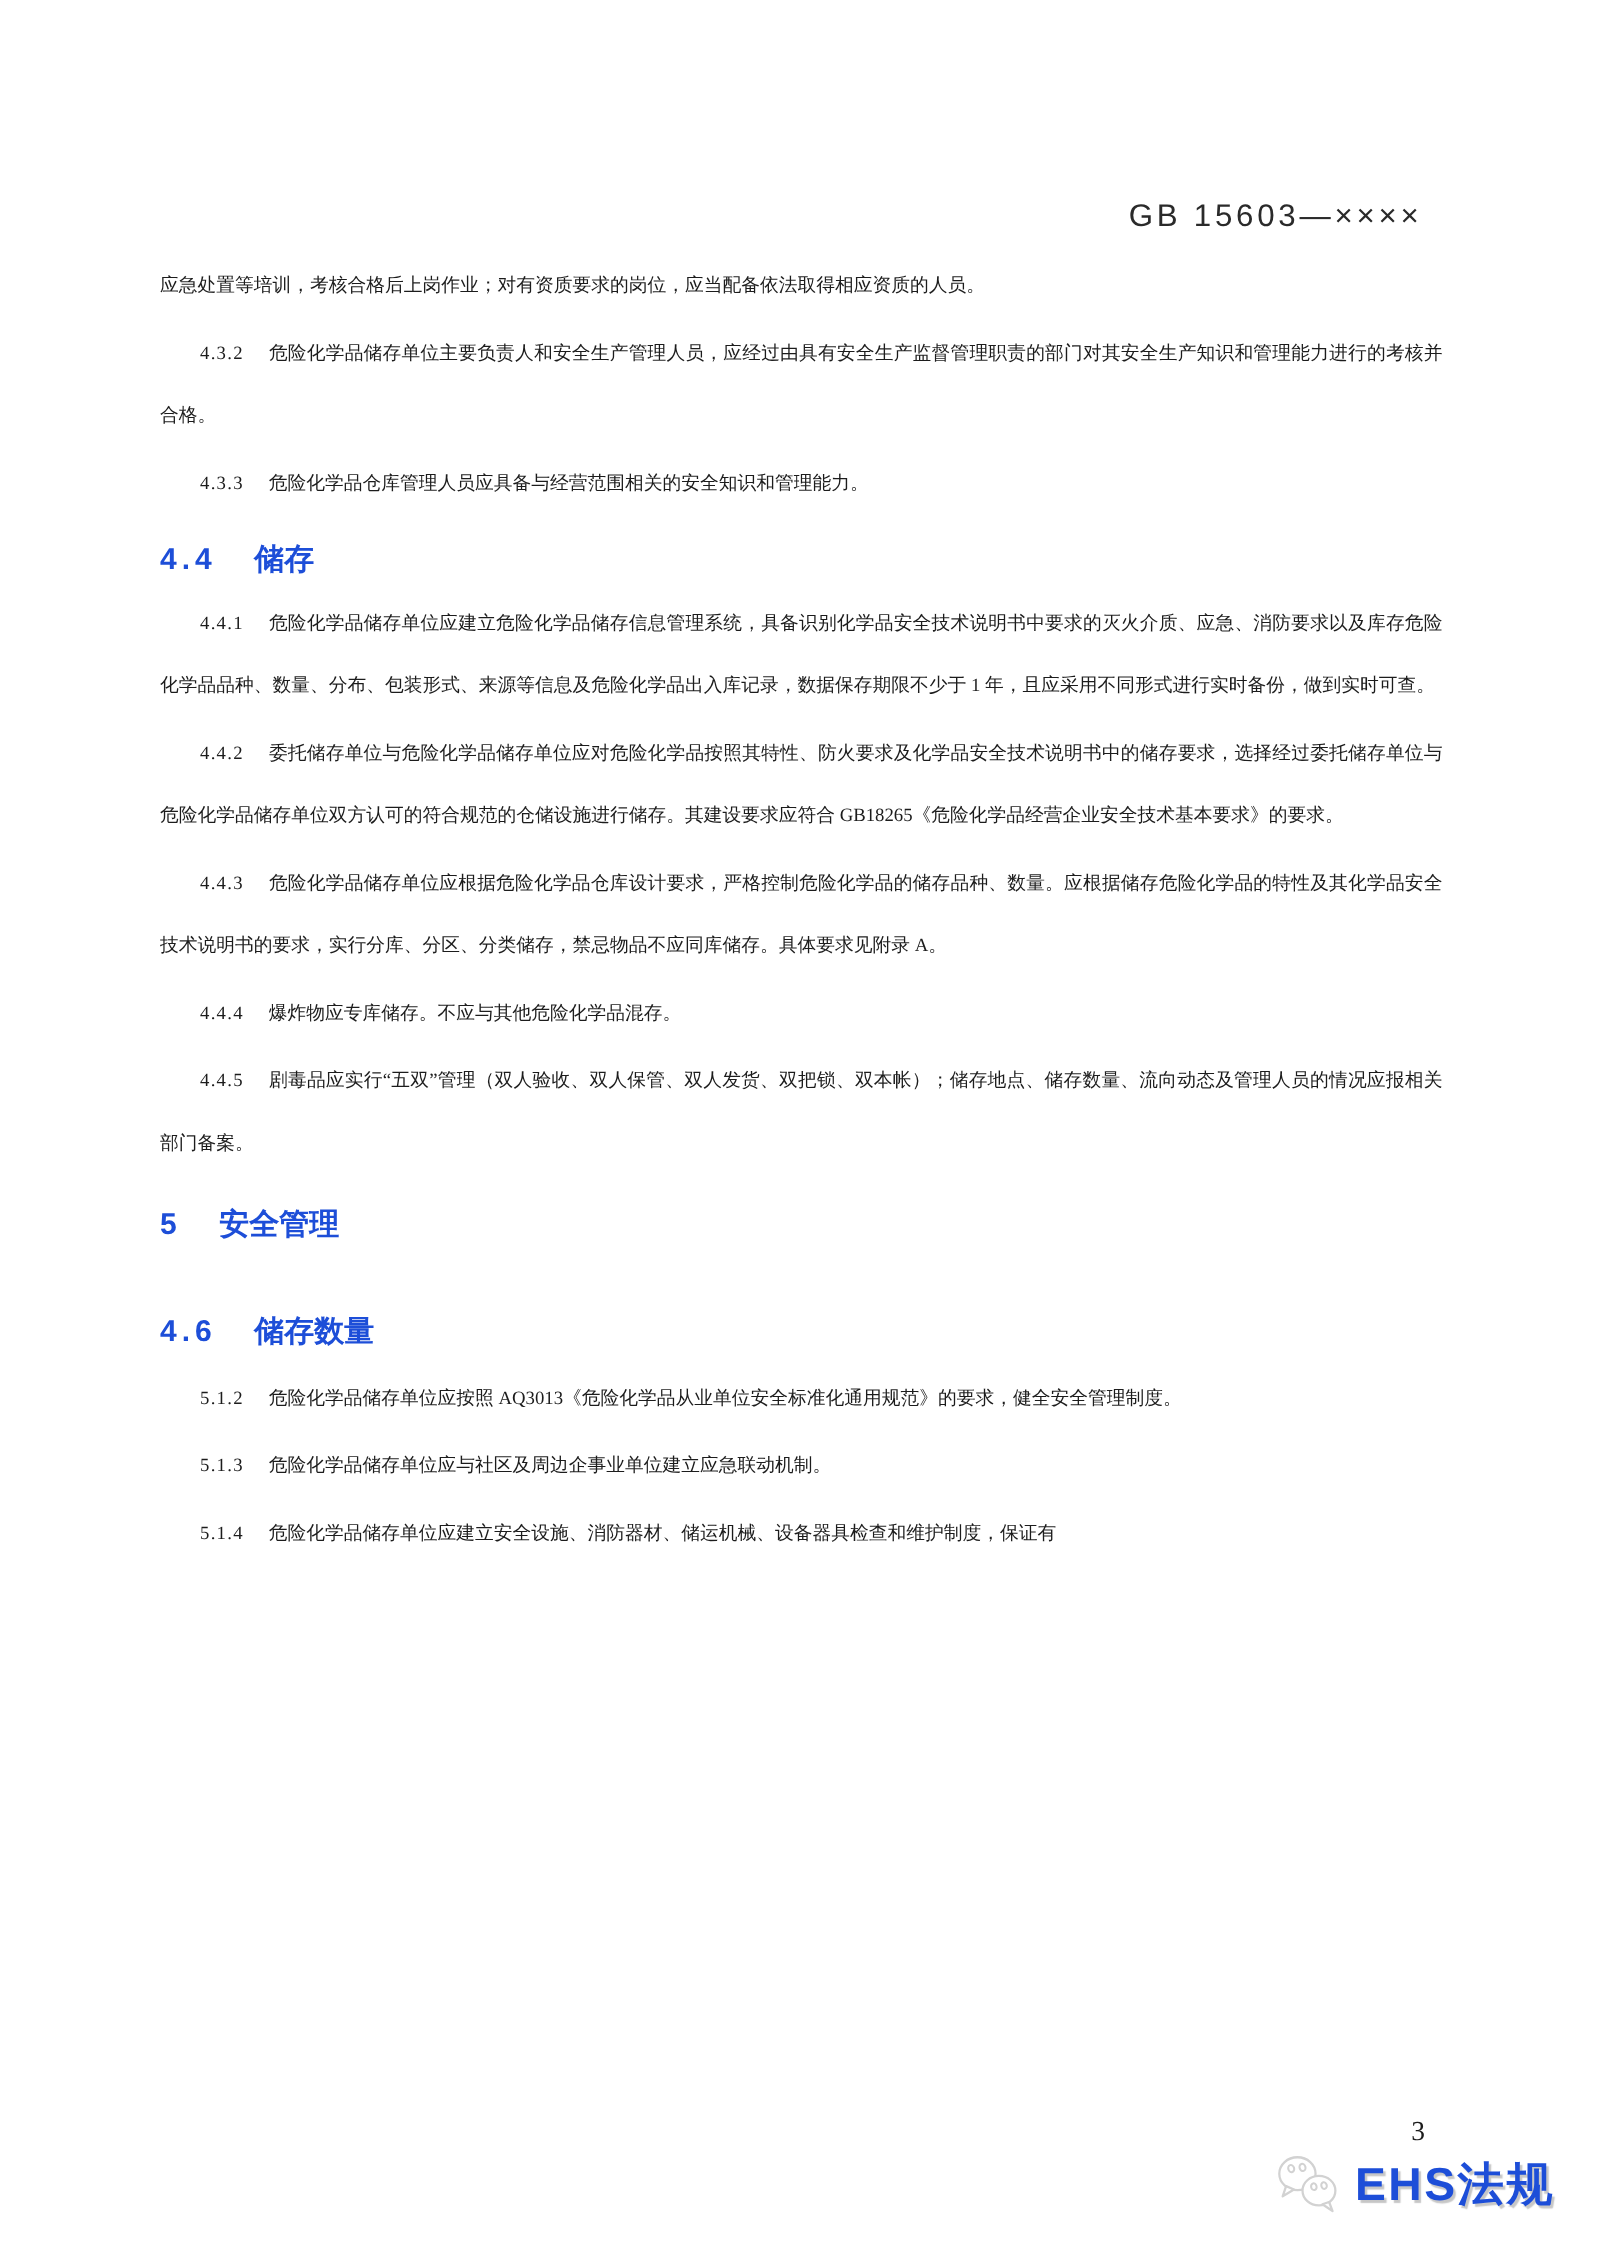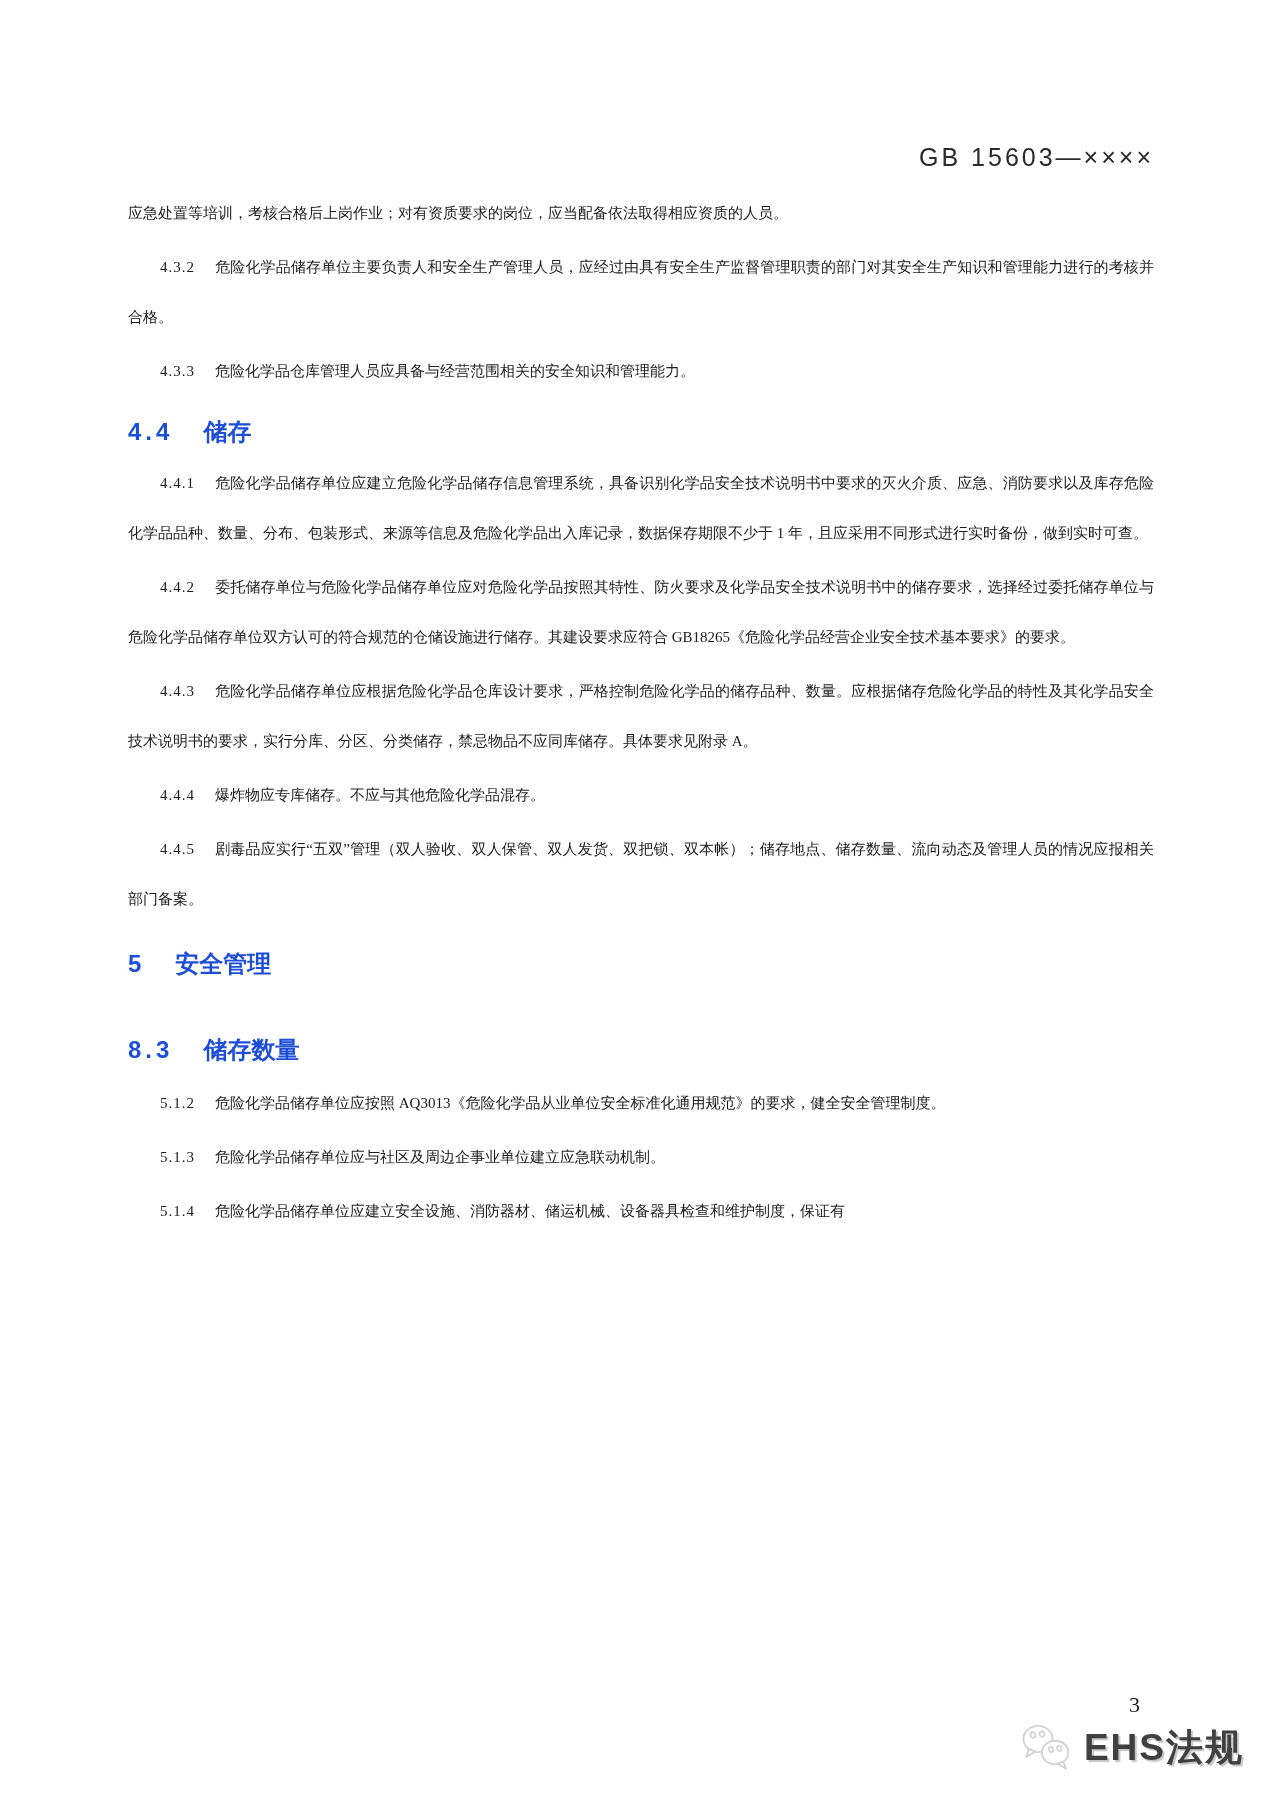--- a/index.html
+++ b/index.html
@@ -18,21 +18,21 @@
     color: #1c1c1c;
     overflow: hidden;
   }
   .doc-header {
     text-align: right;
     font-family: "Liberation Sans", "DejaVu Sans", sans-serif;
     font-size: 25px;
     color: #2a2a2a;
     letter-spacing: 3px;
     line-height: 30px;
-    margin: 0;
+    margin: 16px;
   }
   .body-para {
     font-size: 15px;
     line-height: 50px;
     text-align: justify;
     margin: 4px 0 0 0;
   }
   .body-para.first {
     margin-top: 16px;
   }
@@ -79,21 +79,21 @@
   .watermark-icon {
     width: 58px;
     height: 52px;
     flex: 0 0 auto;
   }
   .watermark-text {
     font-family: "Liberation Sans", "DejaVu Sans", sans-serif;
     font-weight: 700;
     font-size: 37px;
     letter-spacing: 2px;
-    color: #404040;
+    color: #1d4ed8;
     text-shadow: 2px 2px 1px #c6c6c6, -1px -1px 0 #ffffff;
     white-space: nowrap;
   }
 </style>
 </head>
 <body>
 
 <div class="page">
 
   <div class="doc-header">GB 15603—××××</div>
@@ -112,21 +112,21 @@
   <p class="body-para"><span class="para-num">4.4.2</span><span>委托储存单位与危险化学品储存单位应对危险化学品按照其特性、防火要求及化学品安全技术说明书中的储存要求，选择经过委托储存单位与危险化学品储存单位双方认可的符合规范的仓储设施进行储存。其建设要求应符合 GB18265《危险化学品经营企业安全技术基本要求》的要求。</span></p>
 
   <p class="body-para"><span class="para-num">4.4.3</span><span>危险化学品储存单位应根据危险化学品仓库设计要求，严格控制危险化学品的储存品种、数量。应根据储存危险化学品的特性及其化学品安全技术说明书的要求，实行分库、分区、分类储存，禁忌物品不应同库储存。具体要求见附录 A。</span></p>
 
   <p class="body-para"><span class="para-num">4.4.4</span><span>爆炸物应专库储存。不应与其他危险化学品混存。</span></p>
 
   <p class="body-para"><span class="para-num">4.4.5</span><span>剧毒品应实行“五双”管理（双人验收、双人保管、双人发货、双把锁、双本帐）；储存地点、储存数量、流向动态及管理人员的情况应报相关部门备案。</span></p>
 
   <h1 class="section-main"><span class="heading-num">5</span><span>安全管理</span></h1>
 
-  <h2 class="section-sub mt-lg"><span class="heading-num">8.3</span><span>储存数量</span></h2>
+  <h2 class="section-sub mt-lg"><span class="heading-num">4.6</span><span>储存数量</span></h2>
 
 
   <p class="body-para"><span class="para-num">5.1.2</span><span>危险化学品储存单位应按照 AQ3013《危险化学品从业单位安全标准化通用规范》的要求，健全安全管理制度。</span></p>
 
   <p class="body-para"><span class="para-num">5.1.3</span><span>危险化学品储存单位应与社区及周边企事业单位建立应急联动机制。</span></p>
 
   <p class="body-para"><span class="para-num">5.1.4</span><span>危险化学品储存单位应建立安全设施、消防器材、储运机械、设备器具检查和维护制度，保证有</span></p>
 
   <div class="page-number">3</div>
 

